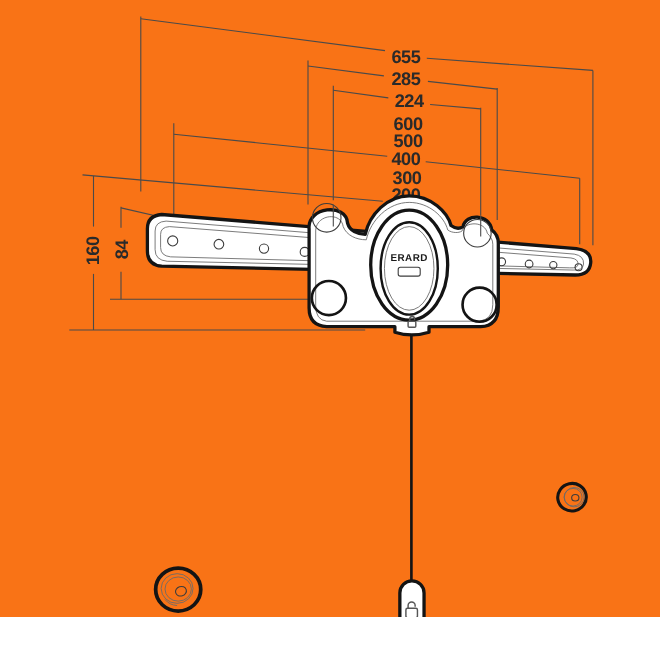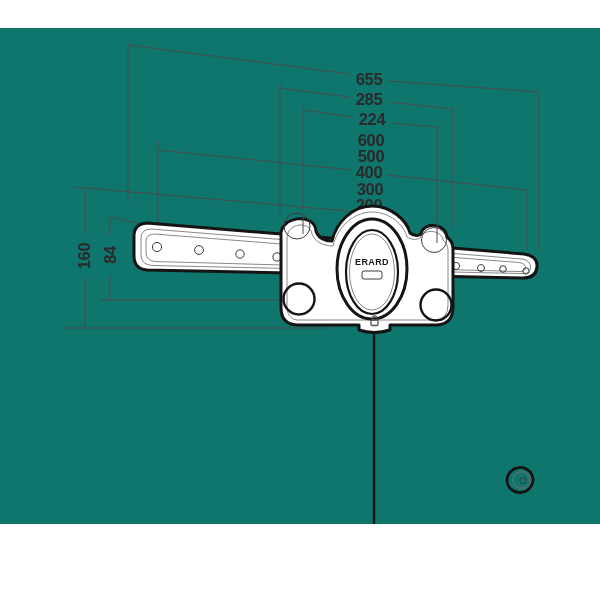--- a/index.html
+++ b/index.html
@@ -1,16 +1,16 @@
 <!DOCTYPE html>
 <html><head>
 <meta charset="utf-8">
 <style>
   html,body{margin:0;padding:0;background:#fff;}
-  .stage{width:600px;height:496px;background:#0f766e;position:relative;font-family:"Liberation Sans",sans-serif;margin-top:28px;}
+  .stage{width:600px;height:561px;background:#f97316;position:relative;font-family:"Liberation Sans",sans-serif;}
   svg{display:block;}
   .dim-stroke{stroke:#4a4a4a;stroke-width:1;fill:none;}
   .dim-label{font-family:"Liberation Sans",sans-serif;font-size:16.5px;font-weight:700;fill:#2a2a2a;letter-spacing:-0.4px;}
   .product{stroke:#141414;fill:none;}
   .thin{stroke:#3c3c3c;stroke-width:1;fill:none;}
   .hairline{stroke:#6a6a6a;stroke-width:0.8;fill:none;}
   .whitefill{fill:#ffffff;}
   .brand{font-family:"Liberation Sans",sans-serif;font-size:9px;font-weight:700;fill:#1a1a1a;letter-spacing:0.4px;}
   .lockline{stroke:#555;stroke-width:1.3;fill:none;}
 </style>

